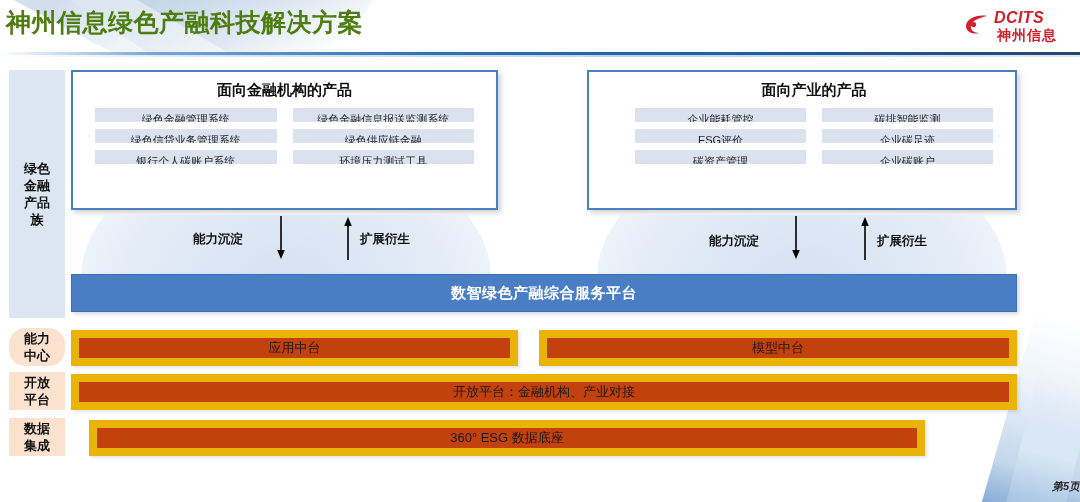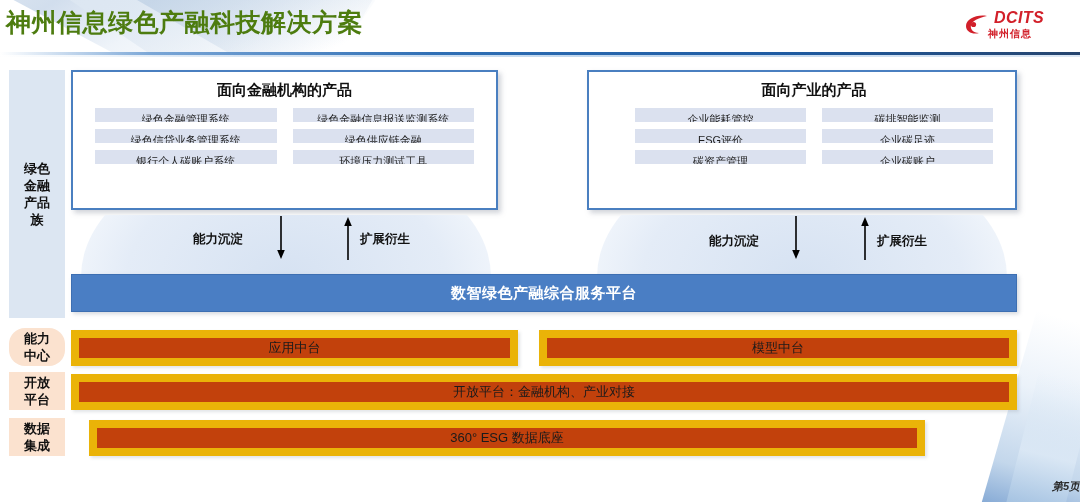--- a/index.html
+++ b/index.html
@@ -79,22 +79,22 @@
     right: 12px; top: 8px;
     width: 104px; height: 36px;
   }
   .logo-mark { position: absolute; left: 0; top: 4px; width: 26px; height: 26px; }
   .logo-text {
     position: absolute; left: 30px; top: 1px;
     font-size: 16px; font-weight: bold; font-style: italic;
     color: #d2202a; letter-spacing: .4px;
   }
   .logo-sub {
-    position: absolute; left: 24px; top: 19px;
-    font-size: 10px; font-weight: bold;
+    position: absolute; left: 33px; top: 19px;
+    font-size: 14px; font-weight: bold;
     color: #d2202a; letter-spacing: 1px;
   }
 
   
   .corner-ribbon {
     position: absolute;
     right: -40px; bottom: -70px;
     width: 120px; height: 250px;
     background: linear-gradient(180deg, rgba(255,255,255,0) 0%, #e8f0f9 30%, #b9d0e8 62%, #4a7fc0 90%);
     transform: rotate(16deg);

